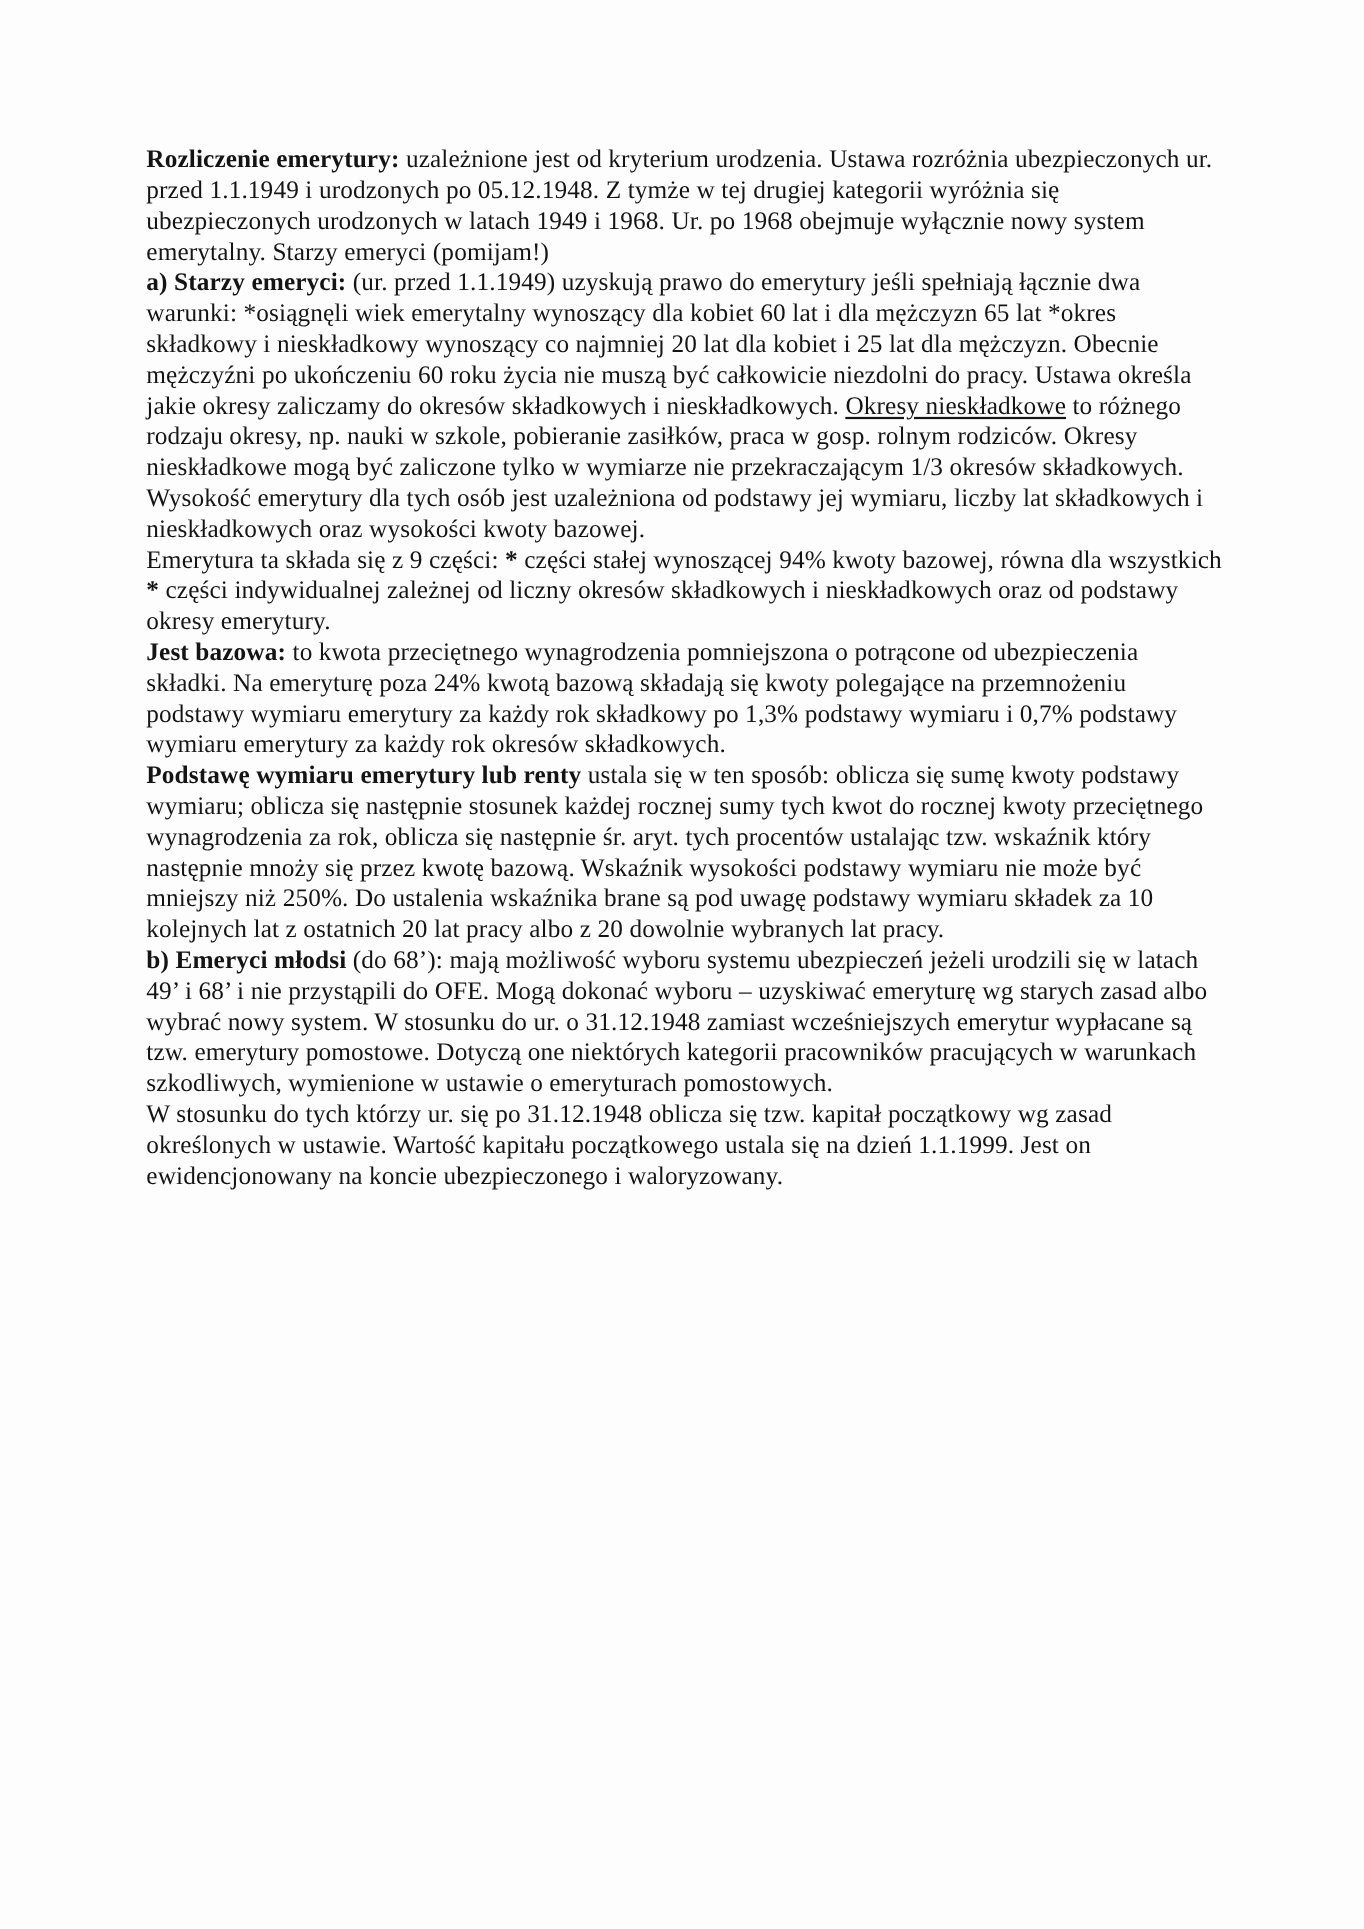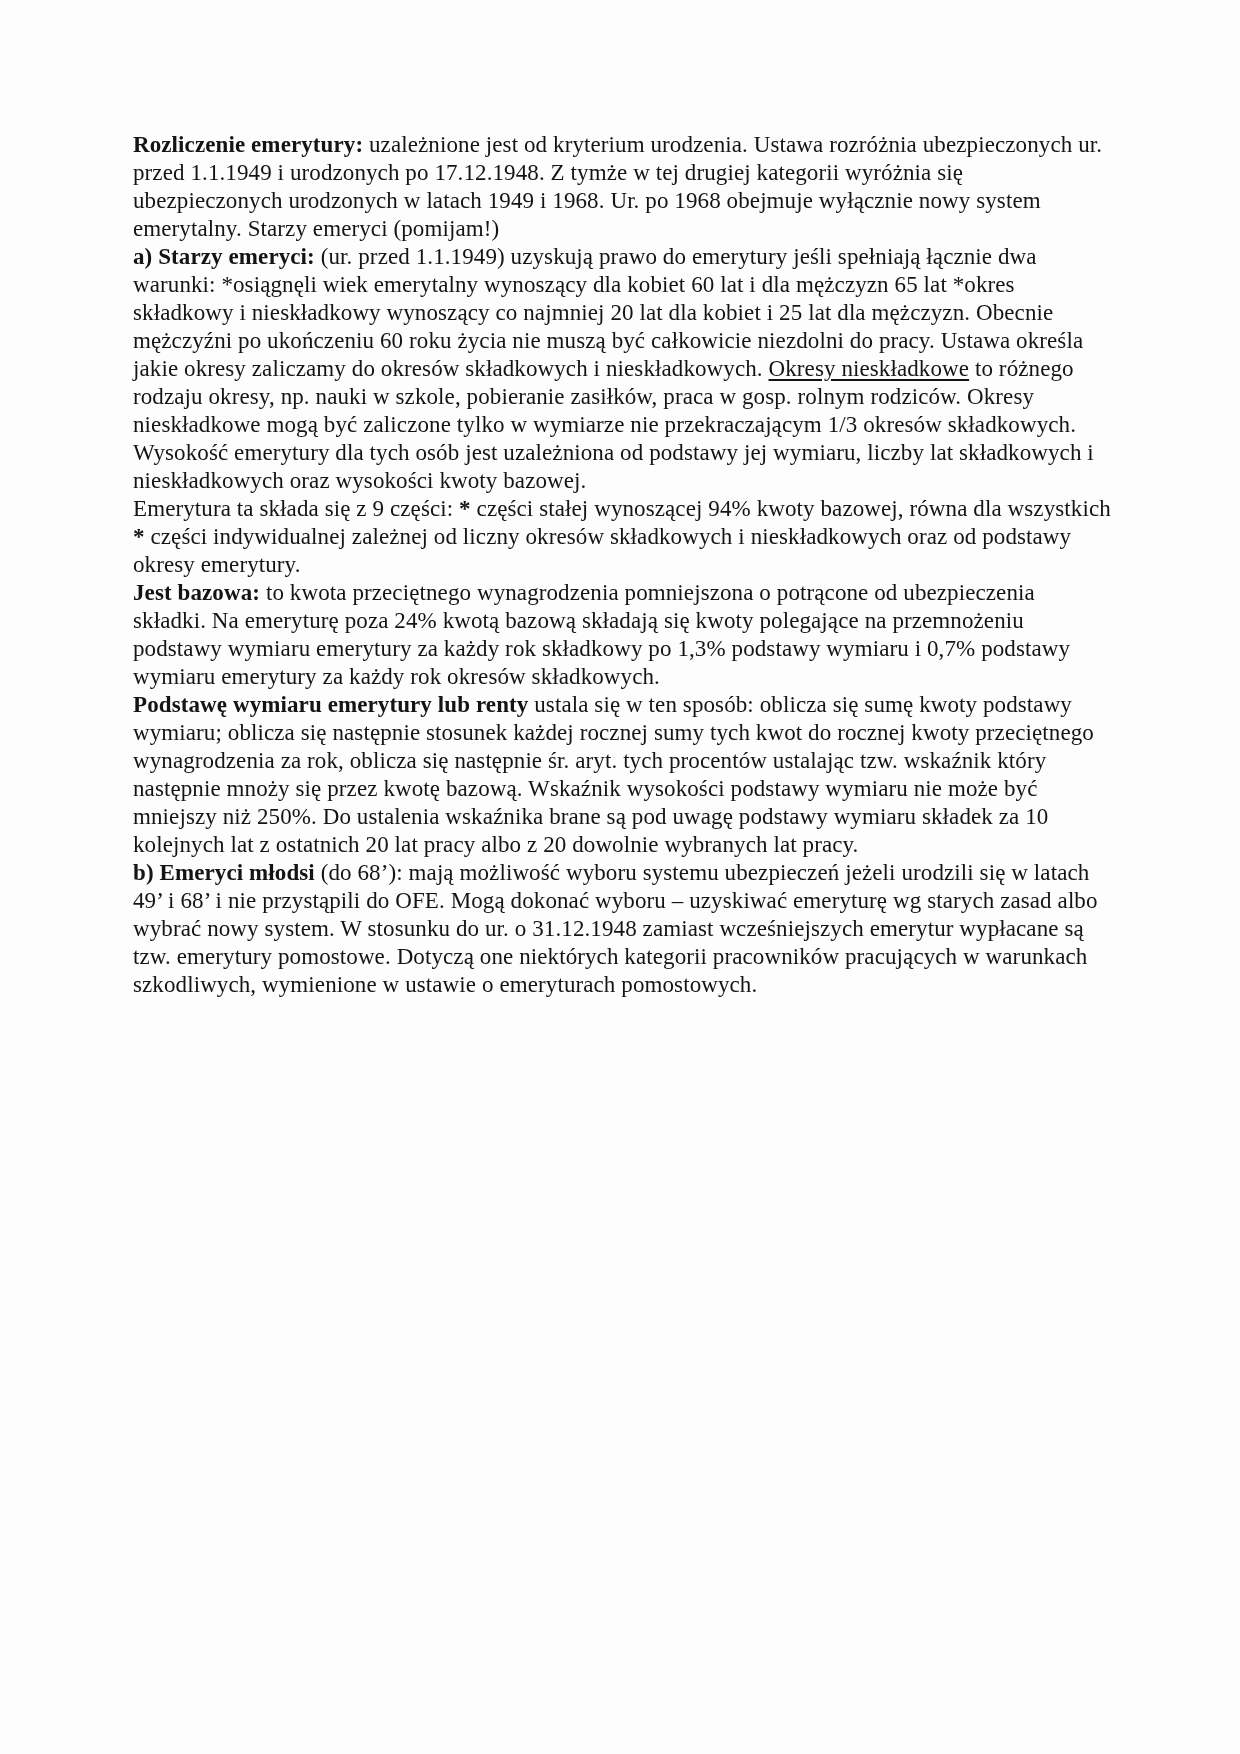--- a/index.html
+++ b/index.html
@@ -44,27 +44,28 @@
     text-decoration: underline;
     text-underline-offset: 3px;
   }
 </style>
 </head>
 <body>
 
 <div class="page">
   <div class="text-block">
 
-    <p><b>Rozliczenie emerytury:</b><span> uzależnione jest od kryterium urodzenia. Ustawa rozróżnia ubezpieczonych ur. przed 1.1.1949 i urodzonych po 17.12.1948. Z tymże w tej drugiej kategorii wyróżnia się ubezpieczonych urodzonych w latach 1949 i 1968. Ur. po 1968 obejmuje wyłącznie nowy system emerytalny. Starzy emeryci (pomijam!)</span></p>
+    <p><b>Rozliczenie emerytury:</b><span> uzależnione jest od kryterium urodzenia. Ustawa rozróżnia ubezpieczonych ur. przed 1.1.1949 i urodzonych po 05.12.1948. Z tymże w tej drugiej kategorii wyróżnia się ubezpieczonych urodzonych w latach 1949 i 1968. Ur. po 1968 obejmuje wyłącznie nowy system emerytalny. Starzy emeryci (pomijam!)</span></p>
 
     <p><b>a) Starzy emeryci:</b><span> (ur. przed 1.1.1949) uzyskują prawo do emerytury jeśli spełniają łącznie dwa warunki: *osiągnęli wiek emerytalny wynoszący dla kobiet 60 lat i dla mężczyzn 65 lat *okres składkowy i nieskładkowy wynoszący co najmniej 20 lat dla kobiet i 25 lat dla mężczyzn. Obecnie mężczyźni po ukończeniu 60 roku życia nie muszą być całkowicie niezdolni do pracy. Ustawa określa jakie okresy zaliczamy do okresów składkowych i nieskładkowych. </span><span class="u">Okresy nieskładkowe</span><span> to różnego rodzaju okresy, np. nauki w szkole, pobieranie zasiłków, praca w gosp. rolnym rodziców. Okresy nieskładkowe mogą być zaliczone tylko w wymiarze nie przekraczającym 1/3 okresów składkowych. Wysokość emerytury dla tych osób jest uzależniona od podstawy jej wymiaru, liczby lat składkowych i nieskładkowych oraz wysokości kwoty bazowej.</span></p>
 
     <p><span>Emerytura ta składa się z 9 części: </span><b>*</b><span> części stałej wynoszącej 94% kwoty bazowej, równa dla wszystkich </span><b>*</b><span> części indywidualnej zależnej od liczny okresów składkowych i nieskładkowych oraz od podstawy okresy emerytury.</span></p>
 
     <p><b>Jest bazowa:</b><span> to kwota przeciętnego wynagrodzenia pomniejszona o potrącone od ubezpieczenia składki. Na emeryturę poza 24% kwotą bazową składają się kwoty polegające na przemnożeniu podstawy wymiaru emerytury za każdy rok składkowy po 1,3% podstawy wymiaru i 0,7% podstawy wymiaru emerytury za każdy rok okresów składkowych.</span></p>
 
     <p><b>Podstawę wymiaru emerytury lub renty</b><span> ustala się w ten sposób: oblicza się sumę kwoty podstawy wymiaru; oblicza się następnie stosunek każdej rocznej sumy tych kwot do rocznej kwoty przeciętnego wynagrodzenia za rok, oblicza się następnie śr. aryt. tych procentów ustalając tzw. wskaźnik który następnie mnoży się przez kwotę bazową. Wskaźnik wysokości podstawy wymiaru nie może być mniejszy niż 250%. Do ustalenia wskaźnika brane są pod uwagę podstawy wymiaru składek za 10 kolejnych lat z ostatnich 20 lat pracy albo z 20 dowolnie wybranych lat pracy.</span></p>
 
     <p><b>b) Emeryci młodsi</b><span> (do 68’): mają możliwość wyboru systemu ubezpieczeń jeżeli urodzili się w latach 49’ i 68’ i nie przystąpili do OFE. Mogą dokonać wyboru – uzyskiwać emeryturę wg starych zasad albo wybrać nowy system. W stosunku do ur. o 31.12.1948 zamiast wcześniejszych emerytur wypłacane są tzw. emerytury pomostowe. Dotyczą one niektórych kategorii pracowników pracujących w warunkach szkodliwych, wymienione w ustawie o emeryturach pomostowych.</span></p>
 
+    <p><span>W stosunku do tych którzy ur. się po 31.12.1948 oblicza się tzw. kapitał początkowy wg zasad określonych w ustawie. Wartość kapitału początkowego ustala się na dzień 1.1.1999. Jest on ewidencjonowany na koncie ubezpieczonego i waloryzowany.</span></p>
 
   </div>
 </div>
 
 </body></html>

